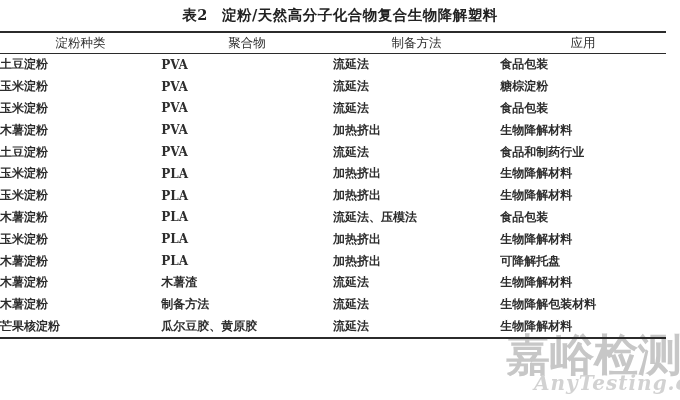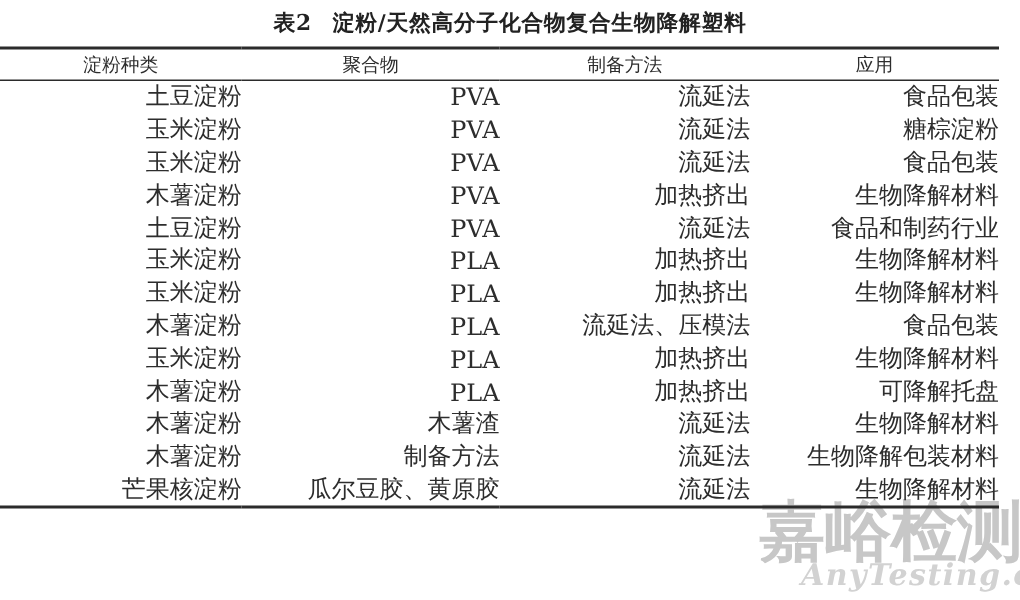--- a/index.html
+++ b/index.html
@@ -46,25 +46,26 @@
     font-size: 12.5px;
     color: var(--text, #2d2d2d);
     text-align: center;
     vertical-align: middle;
     border-bottom: 1px solid var(--line, #3a3a3a);
     white-space: nowrap;
   }
   table.data-table td {
     height: 21.8px;
     padding: 0;
-    font-size: 16px;
+    font-size: 12px;
     color: var(--text, #2d2d2d);
-    text-align: right;
+    text-align: left;
     vertical-align: middle;
     white-space: nowrap;
+    font-weight: bold;
   }
   .watermark {
     position: absolute;
     z-index: 0;
     right: 4px;
     top: 338px;
     width: 170px;
     text-align: left;
     pointer-events: none;
   }

